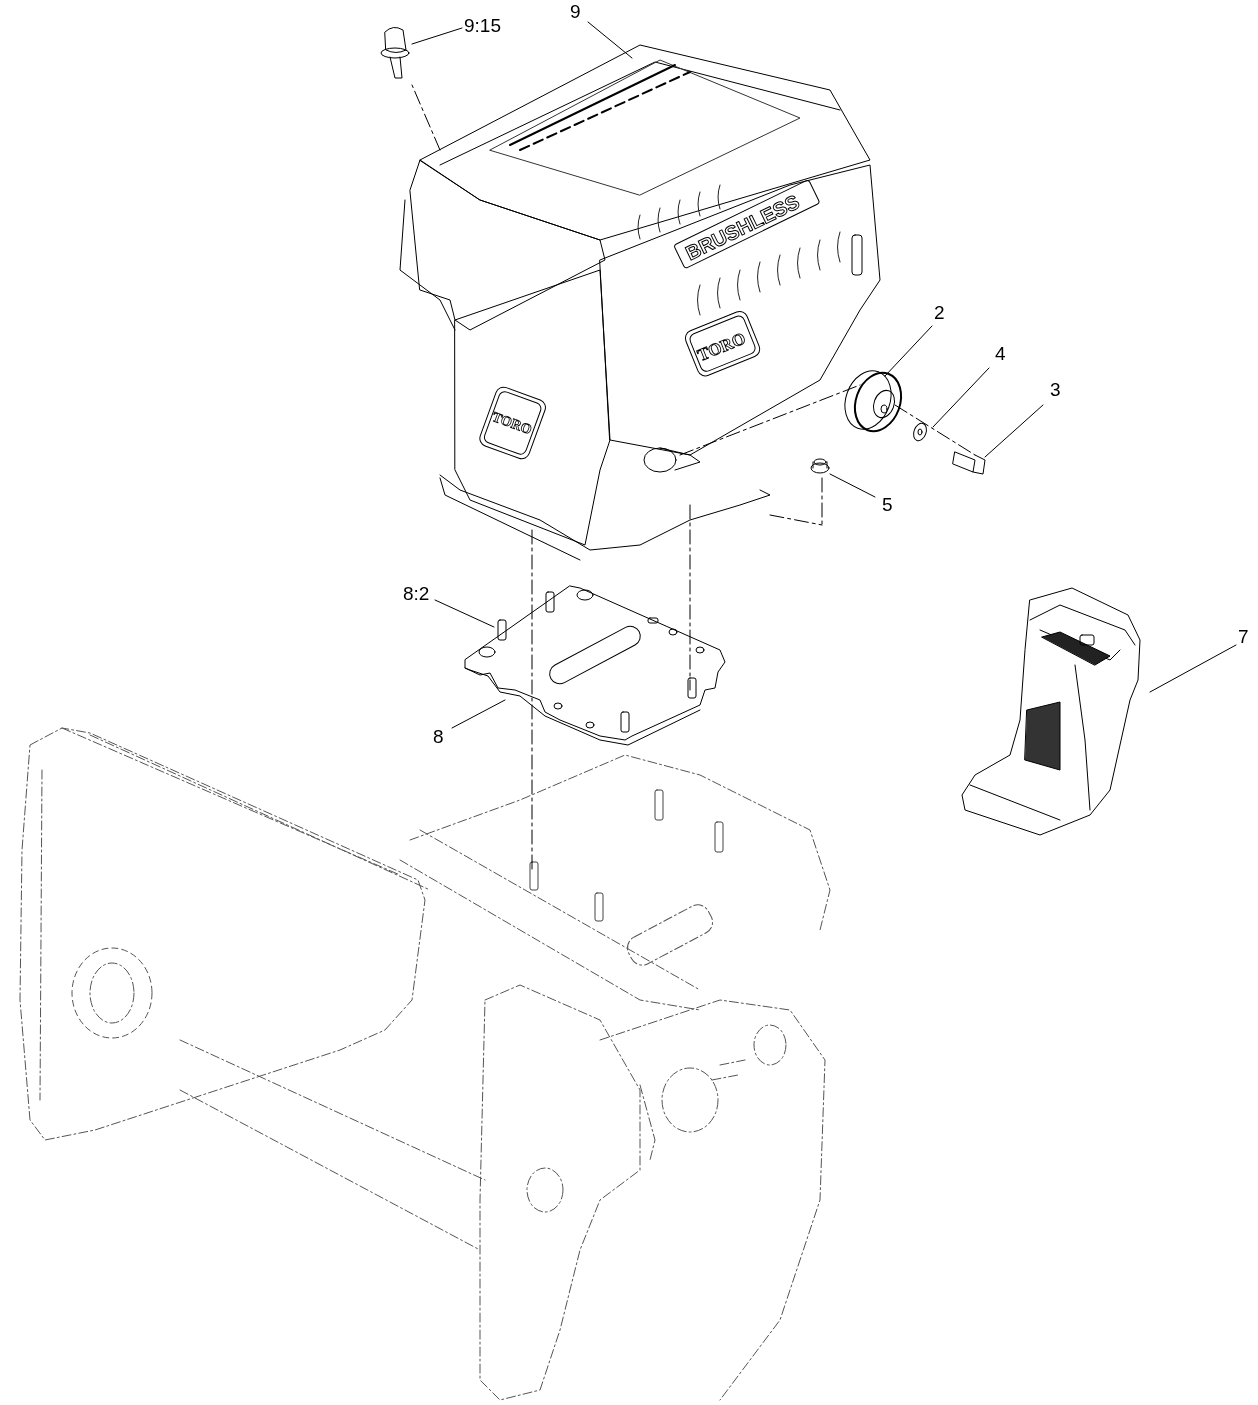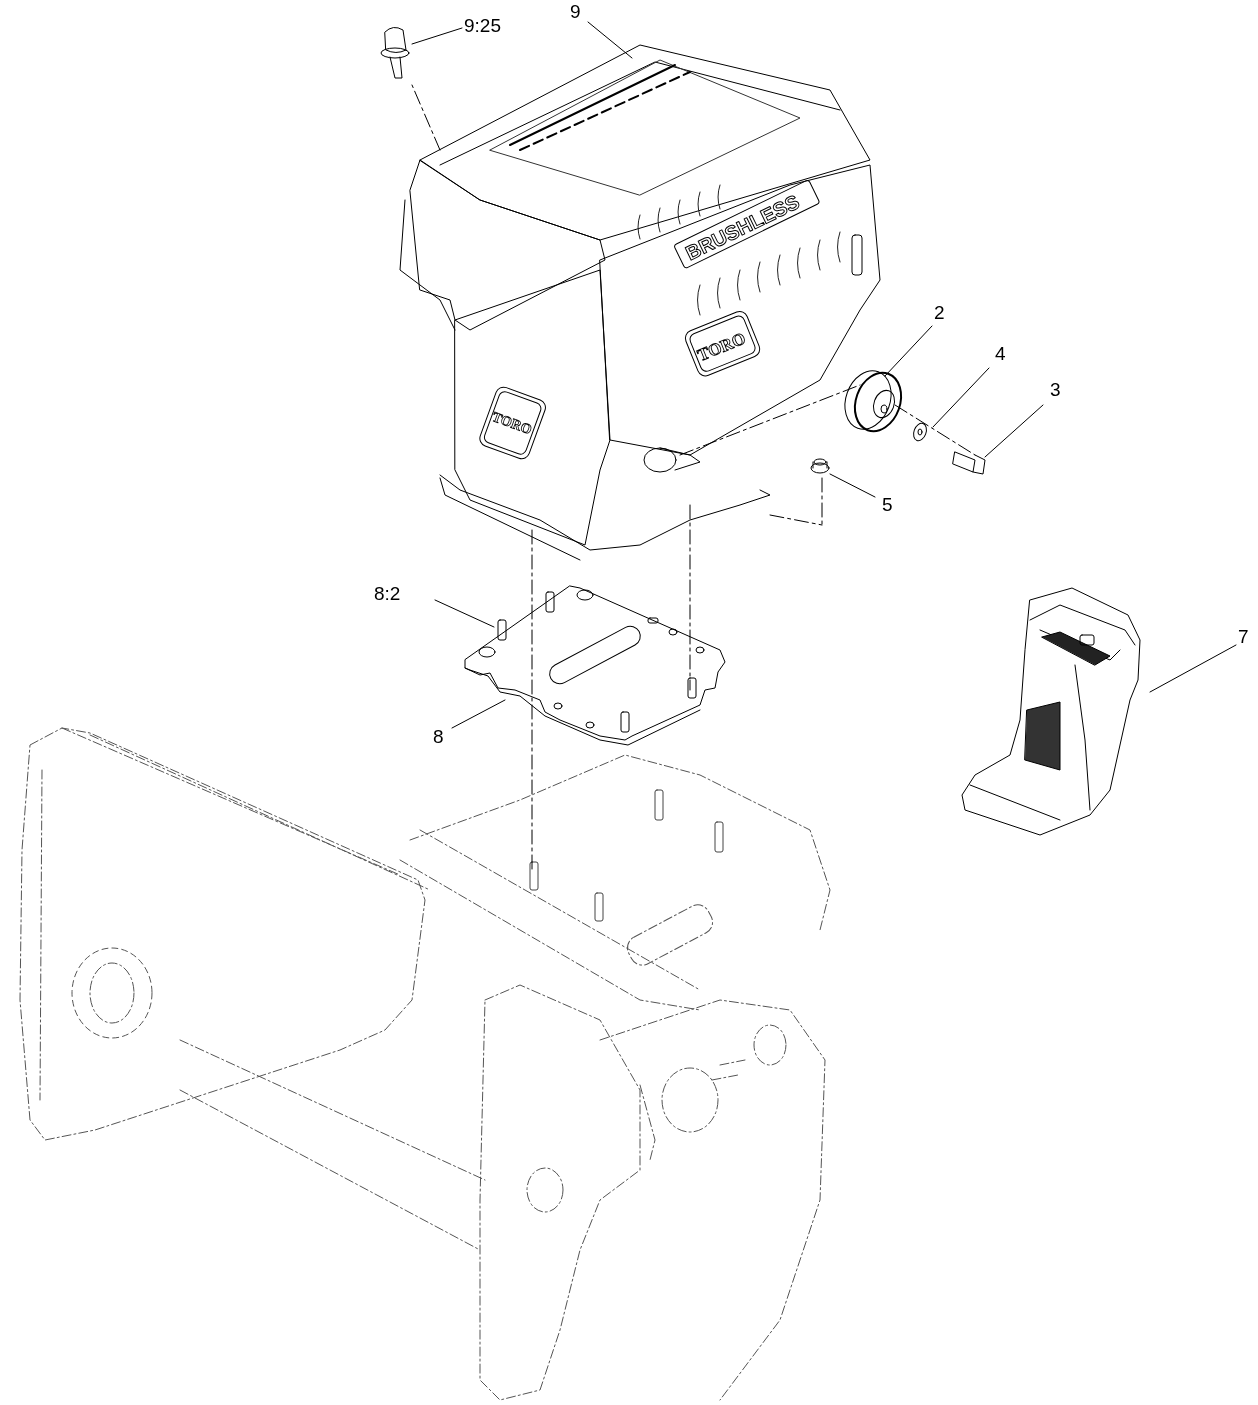--- a/index.html
+++ b/index.html
@@ -189,22 +189,22 @@
       <line x1="989" y1="368" x2="933" y2="427"></line>
       <line x1="1043" y1="405" x2="985" y2="457"></line>
       <line x1="875" y1="497" x2="830" y2="474"></line>
       <line x1="435" y1="600" x2="494" y2="627"></line>
       <line x1="452" y1="728" x2="505" y2="700"></line>
       <line x1="1236" y1="645" x2="1150" y2="692"></line>
     </g>
   </svg>
 
   
-  <span class="callout" style="left:464px; top:16px;">9:25</span>
+  <span class="callout" style="left:464px; top:16px;">9:15</span>
   <span class="callout" style="left:570px; top:2px;">9</span>
   <span class="callout" style="left:934px; top:303px;">2</span>
   <span class="callout" style="left:995px; top:344px;">4</span>
   <span class="callout" style="left:1050px; top:380px;">3</span>
   <span class="callout" style="left:882px; top:495px;">5</span>
-  <span class="callout" style="left:374px; top:584px;">8:2</span>
+  <span class="callout" style="left:403px; top:584px;">8:2</span>
   <span class="callout" style="left:433px; top:727px;">8</span>
   <span class="callout" style="left:1238px; top:627px;">7</span>
 </div>
 
 </body></html>

